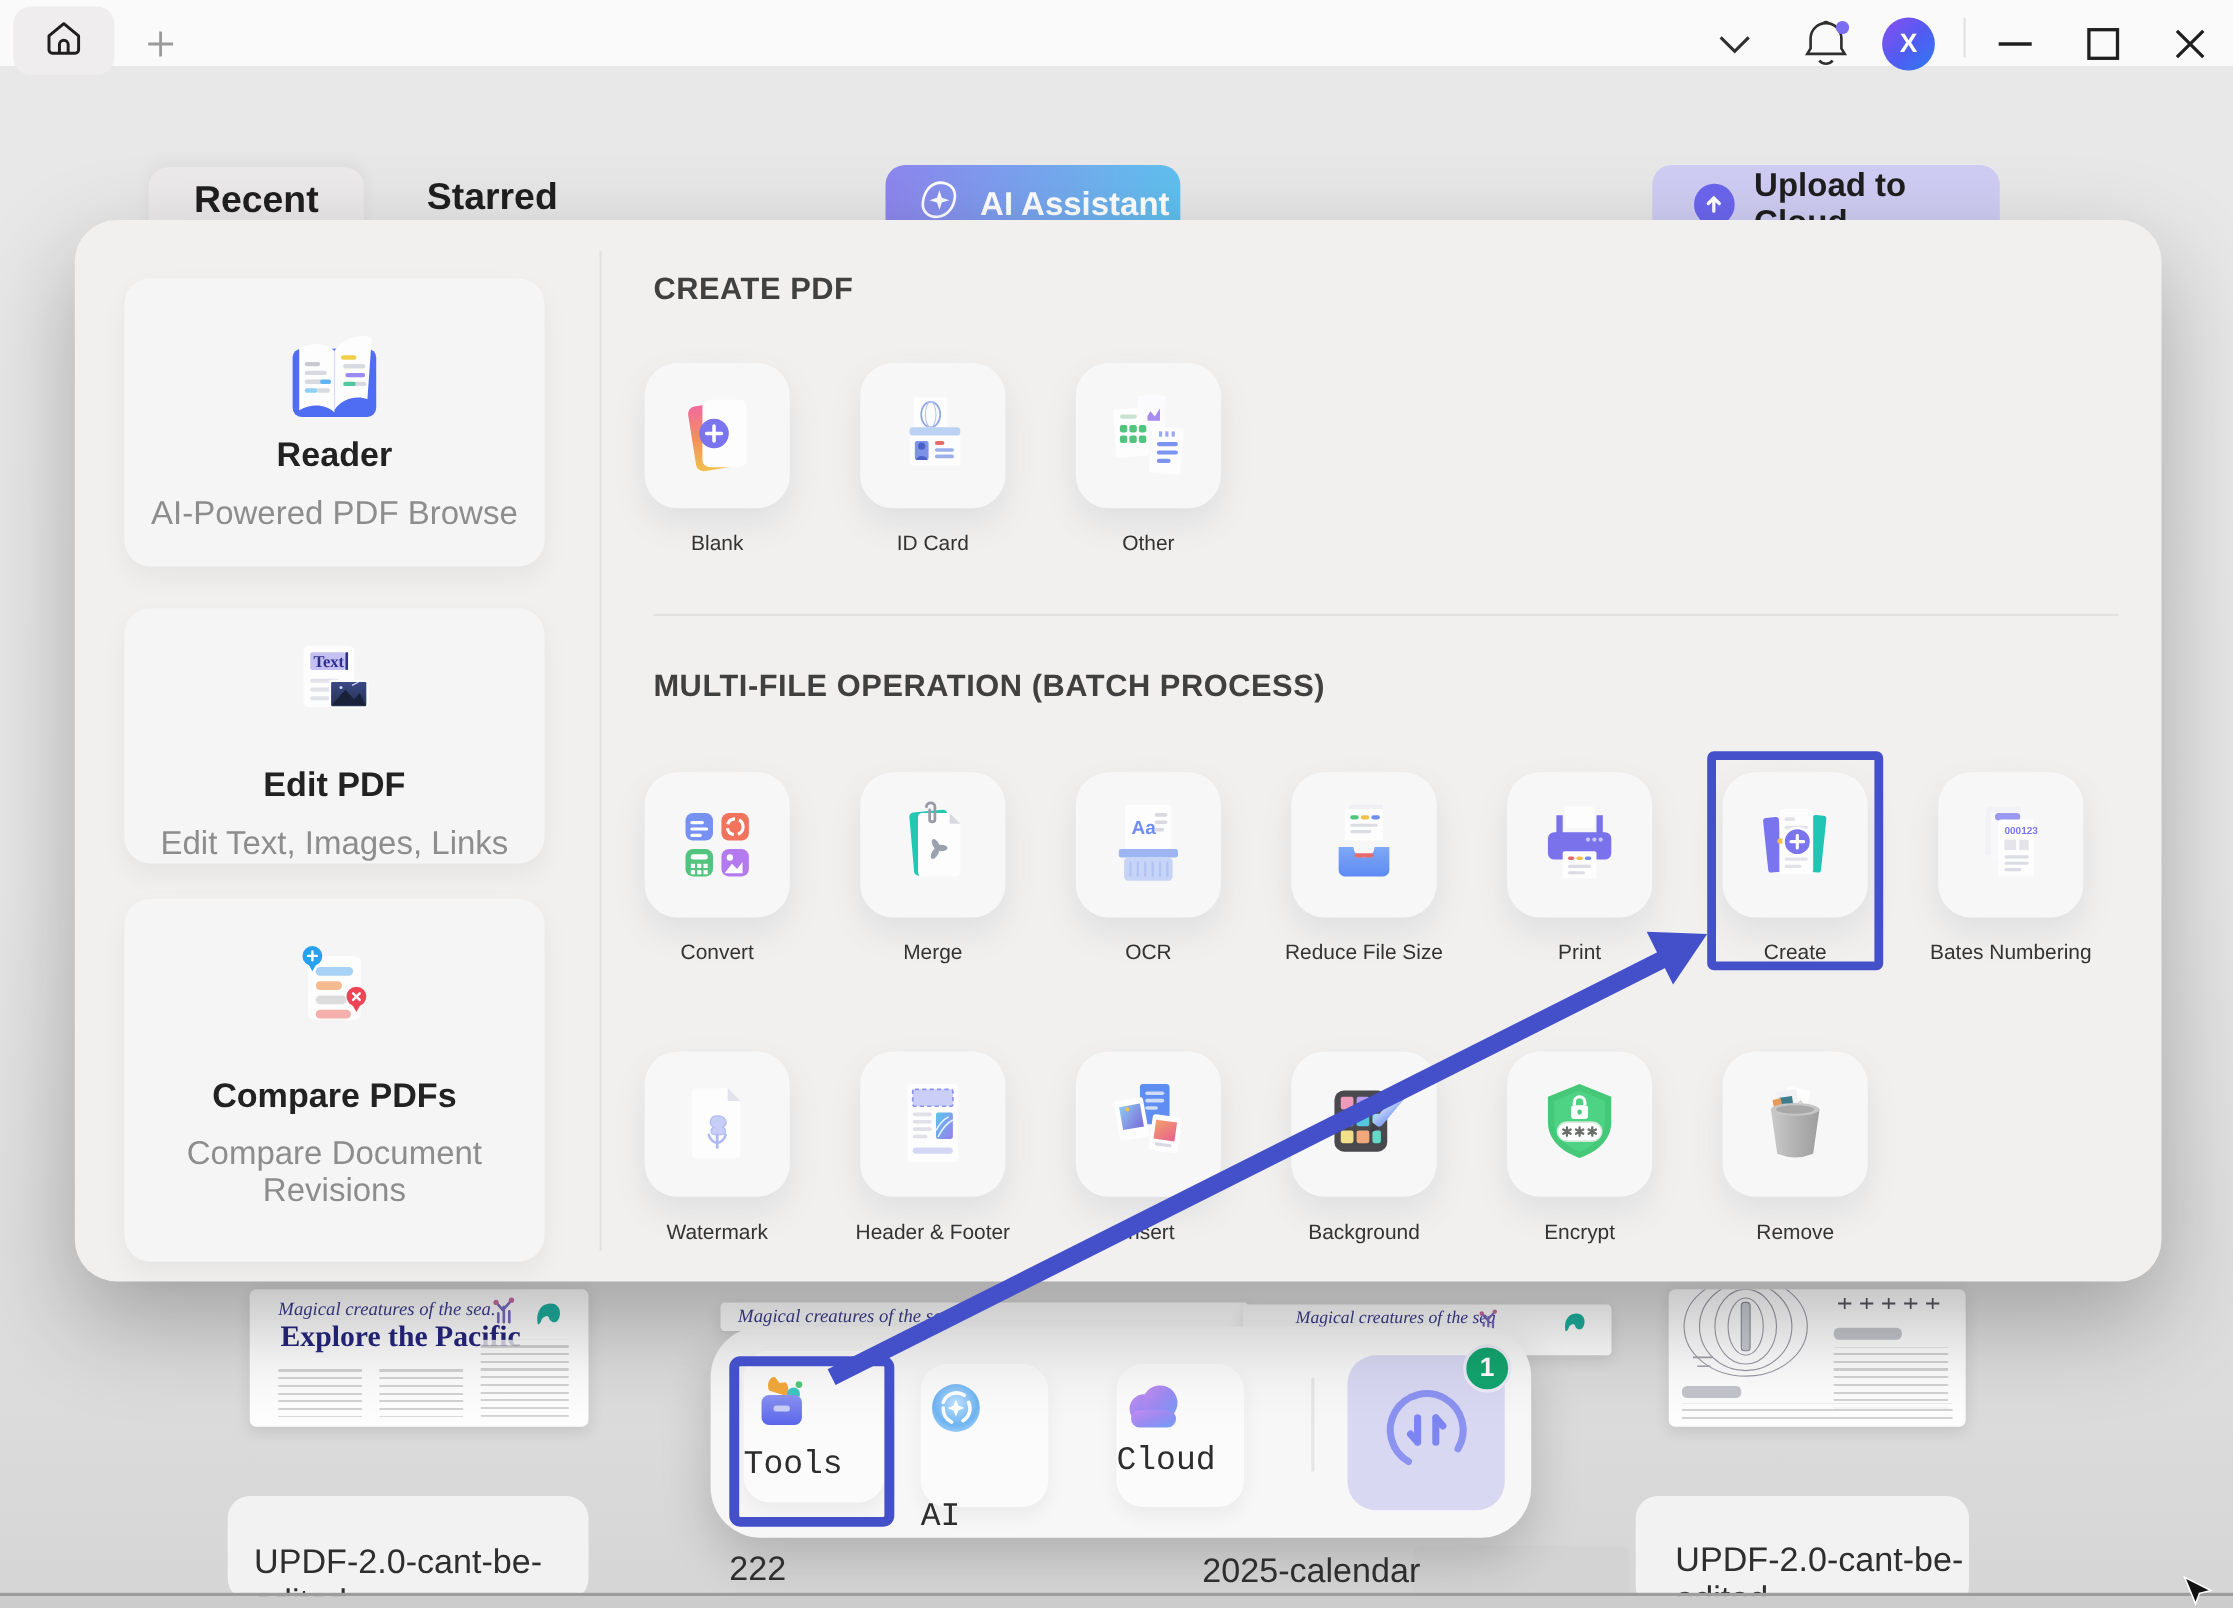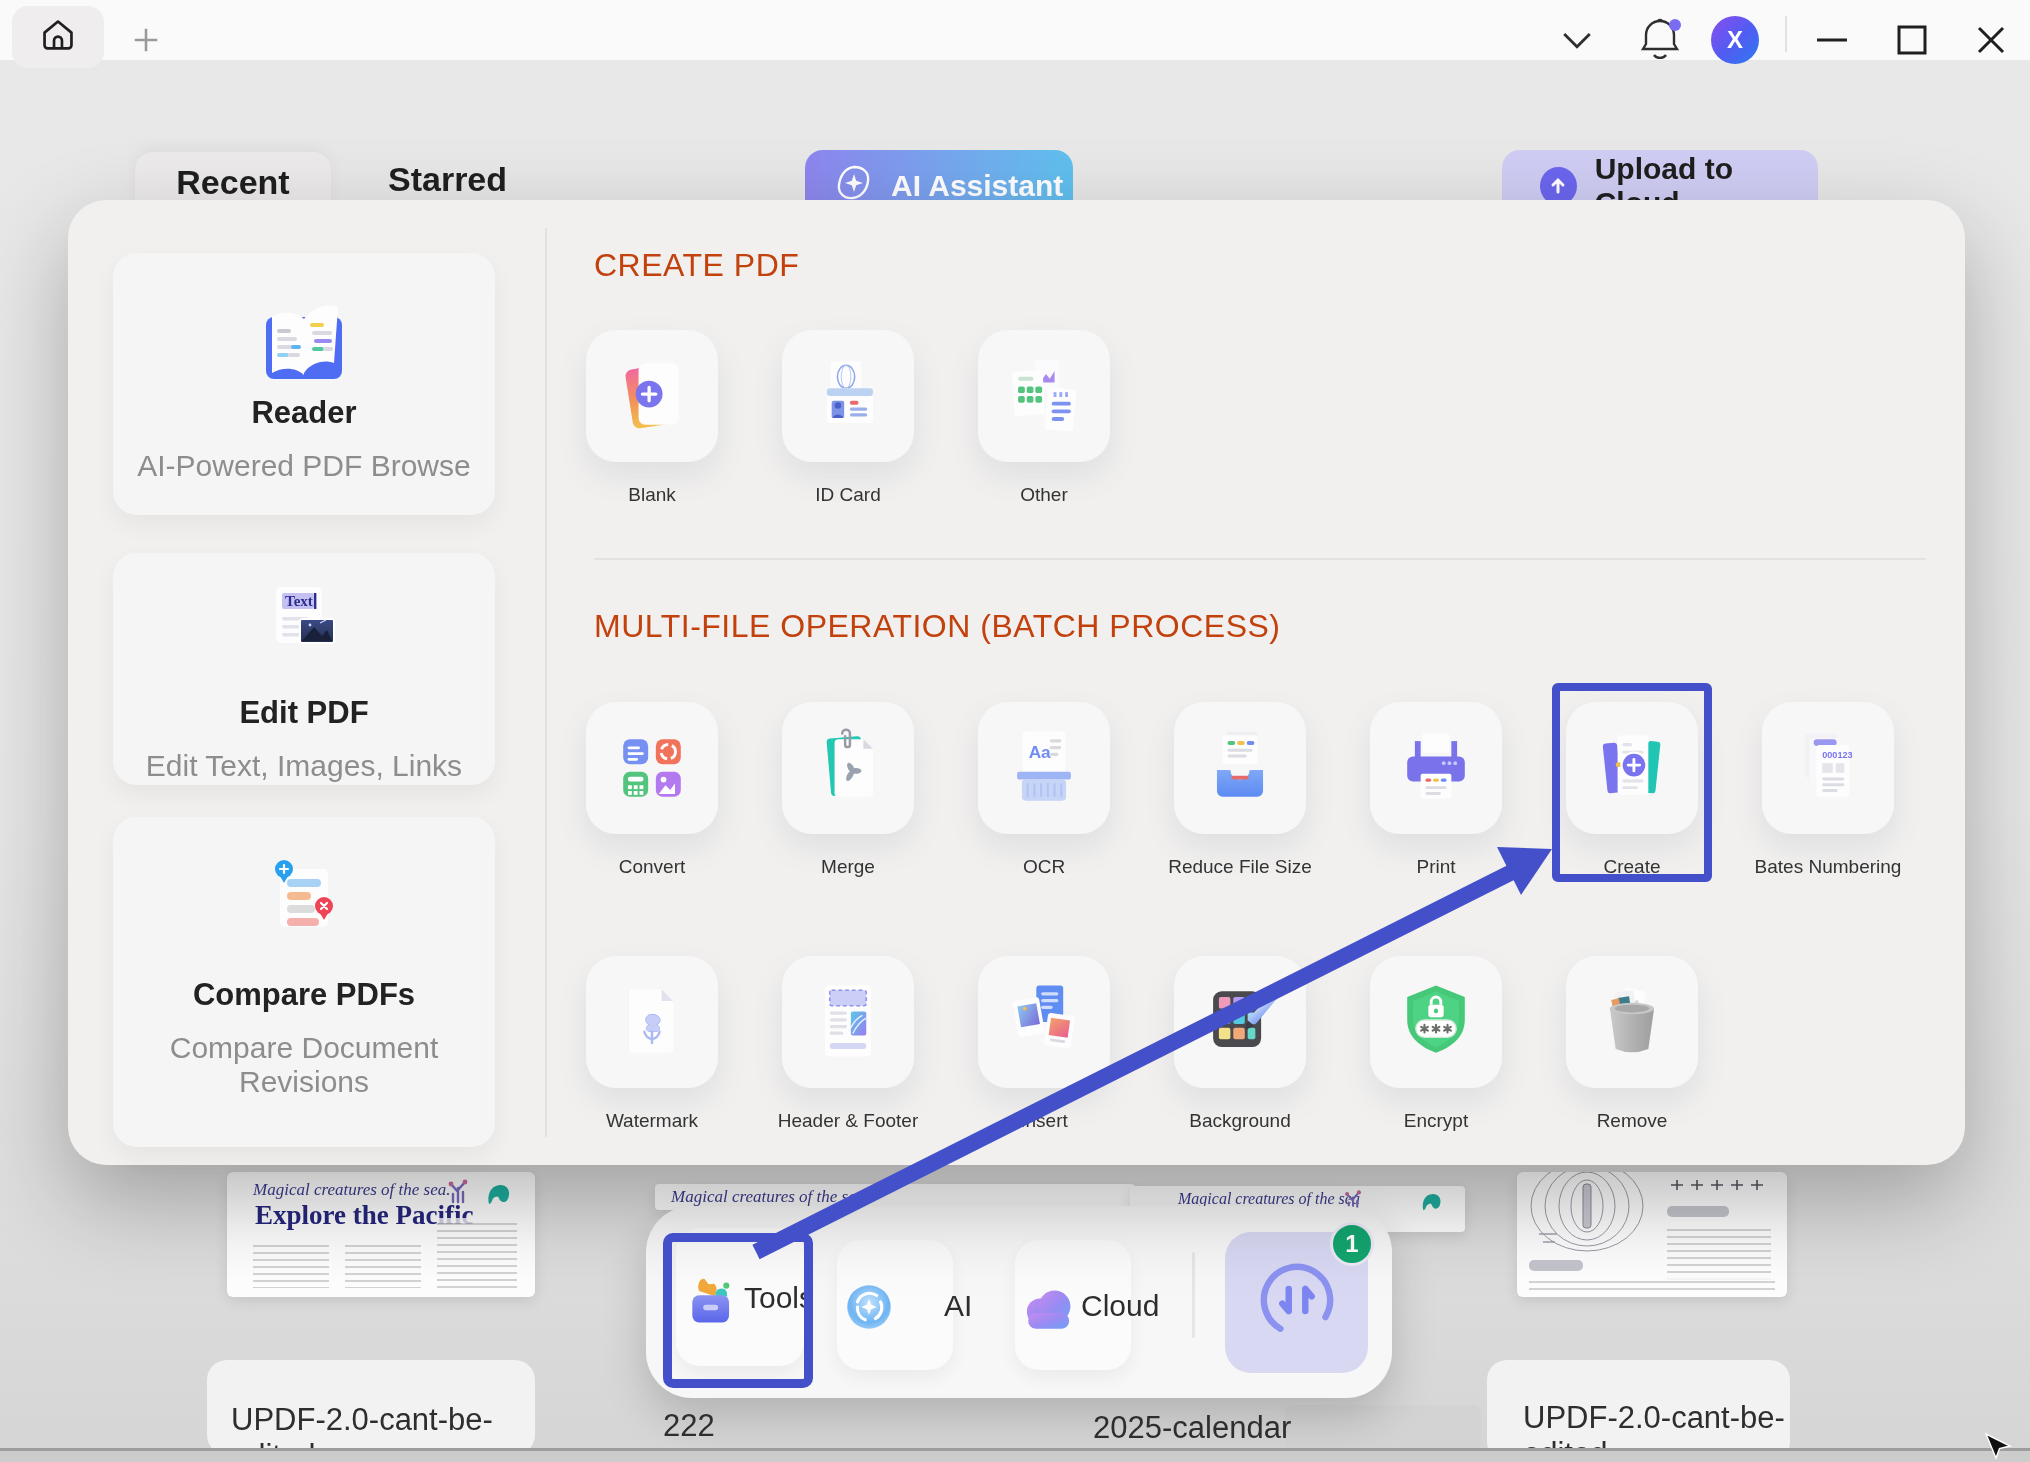--- a/index.html
+++ b/index.html
@@ -30,37 +30,37 @@
   .thumb{background:#fdfdfd;border-radius:6px;box-shadow:0 4px 14px rgba(0,0,0,.10);overflow:hidden;}
   .t-lines{background:repeating-linear-gradient(#fdfdfd 0 5px,#c9c9c9 5px 7px);opacity:.8;}
   .file-card{background:#f3f2f2;border-radius:20px;}
   .fname{font-size:31px;color:#2e2e2e;}
   .serif-i{font-family:"Liberation Serif",serif;font-style:italic;color:#3c3c8e;}
   .serif-b{font-family:"Liberation Serif",serif;font-weight:bold;color:#26267e;}
   
   .dock{left:646px;top:1206px;width:746px;height:192px;border-radius:46px;background:#f8f7f7;
         box-shadow:0 18px 45px rgba(0,0,0,.18);}
   .dock-tile{position:absolute;width:116px;height:130px;border-radius:24px;background:#fcfbfb;
-             display:flex;flex-direction:row;align-items:center;cursor:pointer;
-             box-shadow:0 8px 18px rgba(0,0,0,.05);}
+             display:flex;flex-direction:column;align-items:flex-start;cursor:pointer;
+             box-shadow:0 8px 18px rgba(0,0,0,.05);font-family:Liberation Mono, monospace;}
   .dock-label{font-size:30px;color:#2d2d2d;margin-top:2px;}
   .dock-sep{position:absolute;left:546px;top:46px;width:3px;height:86px;background:#e7e6e6;border-radius:2px;}
   .sync-tile{position:absolute;left:579px;top:26px;width:143px;height:141px;border-radius:26px;background:#d9d8f3;cursor:pointer;}
   .badge{position:absolute;width:38px;height:38px;border-radius:50%;background:#13a56f;color:#fff;
          font-size:24px;font-weight:bold;display:flex;align-items:center;justify-content:center;border:3px solid #eceaf6;}
   
   .panel{left:68px;top:200px;width:1897px;height:965px;border-radius:38px;background:#f1f0ef;
          box-shadow:0 35px 90px rgba(0,0,0,.28);}
   .vdiv{position:absolute;left:477px;top:28px;width:2px;height:909px;background:#e2e1e1;}
   .hdiv{position:absolute;left:526px;top:358px;width:1332px;height:2px;background:#e3e2e2;}
   .q-card{position:absolute;left:45px;width:382px;border-radius:24px;background:#f6f5f5;cursor:pointer;
           box-shadow:0 10px 24px rgba(0,0,0,.05);text-align:center;}
   .q-title{font-size:31px;font-weight:bold;color:#222;}
   .q-sub{font-size:30px;color:#8d8d8d;margin-top:18px;}
-  .sec-h{position:absolute;left:526px;font-size:32px;font-weight:normal;color:#c2410c;letter-spacing:.5px;}
+  .sec-h{position:absolute;left:526px;font-size:28px;font-weight:bold;color:#404040;letter-spacing:.5px;}
   .grid{position:absolute;left:486px;display:flex;flex-wrap:wrap;width:1380px;}
   .cell{position:relative;width:196px;display:flex;flex-direction:column;align-items:center;cursor:pointer;margin-bottom:78px;}
   .tile{width:132px;height:132px;border-radius:30px;background:#f8f7f7;
         box-shadow:0 14px 30px rgba(110,110,125,.12);display:flex;align-items:center;justify-content:center;}
   .tile-label{margin-top:22px;font-size:19px;color:#333;white-space:nowrap;}
   .hl-box{position:absolute;left:18px;top:-19px;width:160px;height:199px;border:8px solid #4450c9;border-radius:6px;
           box-sizing:border-box;pointer-events:none;}
   .tools-box{left:663px;top:1233px;width:150px;height:155px;border:9px solid #4450c9;border-radius:10px;box-sizing:border-box;z-index:40;pointer-events:none;}
   .arrow-svg{left:0;top:0;z-index:35;pointer-events:none;}
   .botline{left:0;top:1448px;width:2030px;height:3px;background:#9e9d9d;z-index:50;}

